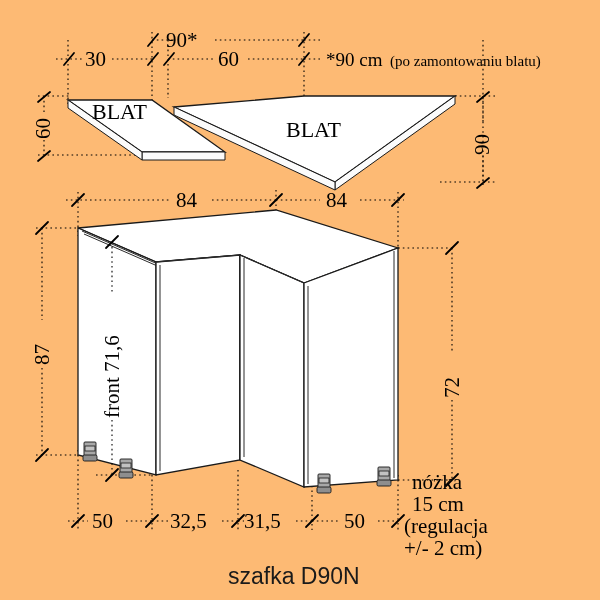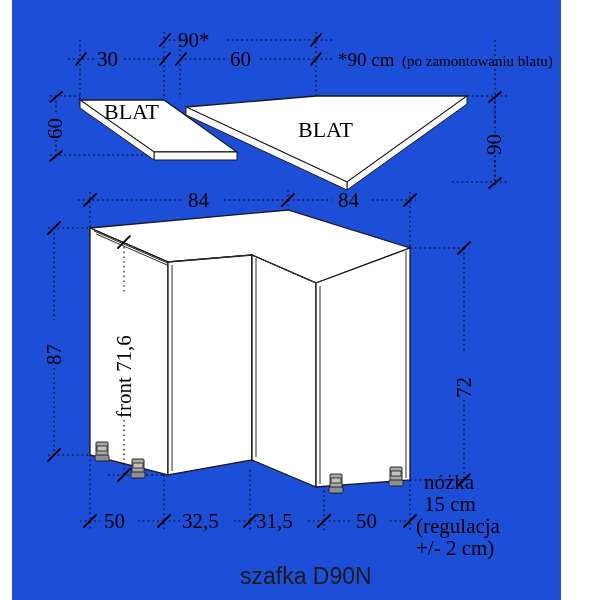--- a/index.html
+++ b/index.html
@@ -5,25 +5,24 @@
   html, body {
     margin: 0;
     padding: 0;
     background: #ffffff;
   }
   body {
     font-family: "Liberation Serif", serif;
   }
   #canvas-wrap {
     position: relative;
-    width: 549px;
+    width: 600px;
     height: 600px;
-    background: #1d4ed8;
+    background: #fdba74;
     overflow: hidden;
-    margin-left: 12px;
   }
   svg#drawing {
     position: absolute;
     top: 0;
     left: 0;
     width: 600px;
     height: 600px;
     display: block;
   }
   .dimtext {

